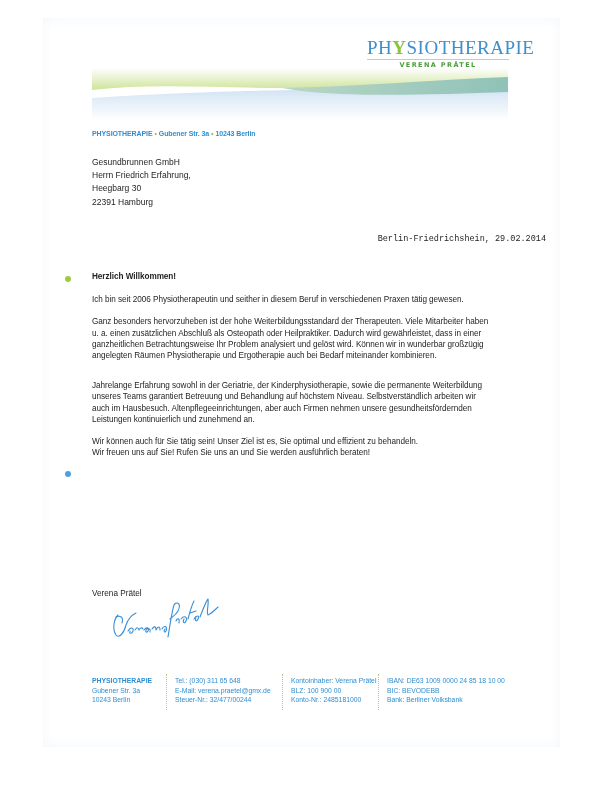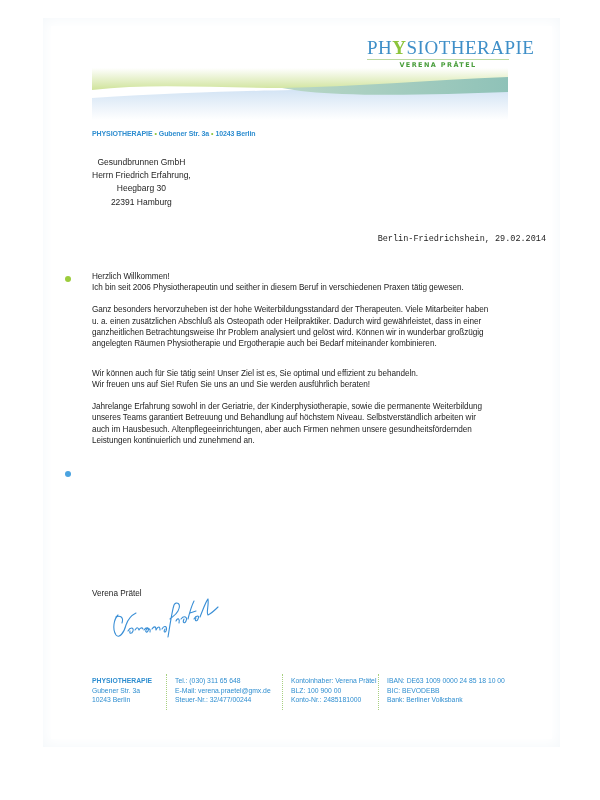--- a/index.html
+++ b/index.html
@@ -30,28 +30,28 @@
   .logo-rule { height: 1px; background: #bcd8a0; margin: 1px 0 1px 0; }
   .logo-sub {
     font-family: "DejaVu Sans", sans-serif; font-size: 6.5px; letter-spacing: 1.4px; color: #4a9e3c;
     font-weight: bold; line-height: 9px;
   }
   .sender-line {
     position: absolute; left: 92px; top: 130px; font-size: 7px; color: #2f8ed0; font-weight: bold; white-space: nowrap;
     letter-spacing: -0.1px;
   }
   .sender-line .sep { color: #8cc43c; font-weight: bold; padding: 0 2px; }
-  .recipient { position: absolute; left: 92px; top: 156px; font-size: 8.5px; line-height: 13.2px; text-align: center; }
+  .recipient { position: absolute; left: 92px; top: 156px; font-size: 8.5px; line-height: 13.2px; }
   .date { position: absolute; right: 54px; top: 234px; font-size: 8.5px; white-space: nowrap; font-family: Liberation Mono, monospace; }
   .bullet { position: absolute; width: 6px; height: 6px; border-radius: 50%; }
   .bullet.green { left: 65px; top: 276px; background: #9ccc3c; }
   .bullet.blue { left: 65px; top: 471px; background: #4aa3e0; }
   .body-text { position: absolute; left: 92px; top: 271px; width: 430px; font-size: 8.2px; line-height: 11.4px; }
   .body-text p { margin: 0 0 10.4px 0; letter-spacing: -0.05px; }
-  .body-text .greeting { font-weight: normal; margin-bottom: 0; }
+  .body-text .greeting { font-weight: bold; margin-bottom: 12px; }
   .signature-name { position: absolute; left: 92px; top: 589px; font-size: 8.2px; }
   .signature { position: absolute; left: 110px; top: 597px; width: 110px; height: 50px; }
   .footer { position: absolute; left: 92px; top: 676px; width: 440px; height: 40px; }
   .fcol { position: absolute; top: 0; font-size: 6.8px; line-height: 9.6px; color: #2f8ed0; white-space: nowrap; }
   .fcol.c1 { left: 0; }
   .fcol.c2 { left: 83px; }
   .fcol.c3 { left: 199px; }
   .fcol.c4 { left: 295px; }
   .fcol.c1 .t { font-weight: bold; }
   .fdiv { position: absolute; top: -2px; height: 36px; border-left: 1px dotted #a8d080; }
@@ -106,22 +106,22 @@
 
 <div class="date">Berlin-Friedrichshein, 29.02.2014</div>
 
 <div class="bullet green"></div>
 <div class="bullet blue"></div>
 
 <div class="body-text">
   <p class="greeting">Herzlich Willkommen!</p>
   <p>Ich bin seit 2006 Physiotherapeutin und seither in diesem Beruf in verschiedenen Praxen tätig gewesen.</p>
   <p style="width:400px; margin-bottom:18px">Ganz besonders hervorzuheben ist der hohe Weiterbildungsstandard der Therapeuten. Viele Mitarbeiter haben u. a. einen zusätzlichen Abschluß als Osteopath oder Heilpraktiker. Dadurch wird gewährleistet, dass in einer ganzheitlichen Betrachtungsweise Ihr Problem analysiert und gelöst wird. Können wir in wunderbar großzügig angelegten Räumen Physiotherapie und Ergotherapie auch bei Bedarf miteinander kombinieren.</p>
+  <p style="width:395px">Jahrelange Erfahrung sowohl in der Geriatrie, der Kinderphysiotherapie, sowie die permanente Weiterbildung unseres Teams garantiert Betreuung und Behandlung auf höchstem Niveau. Selbstverständlich arbeiten wir auch im Hausbesuch. Altenpflegeeinrichtungen, aber auch Firmen nehmen unsere gesundheitsfördernden Leistungen kontinuierlich und zunehmend an.</p>
   <p style="width:340px">Wir können auch für Sie tätig sein! Unser Ziel ist es, Sie optimal und effizient zu behandeln. Wir freuen uns auf Sie! Rufen Sie uns an und Sie werden ausführlich beraten!</p>
-  <p style="width:395px">Jahrelange Erfahrung sowohl in der Geriatrie, der Kinderphysiotherapie, sowie die permanente Weiterbildung unseres Teams garantiert Betreuung und Behandlung auf höchstem Niveau. Selbstverständlich arbeiten wir auch im Hausbesuch. Altenpflegeeinrichtungen, aber auch Firmen nehmen unsere gesundheitsfördernden Leistungen kontinuierlich und zunehmend an.</p>
 </div>
 
 <div class="signature-name">Verena Prätel</div>
 
 <svg class="signature" viewBox="0 0 110 50">
   <g fill="none" stroke="#3a8fd6" stroke-width="1.1" stroke-linecap="round" stroke-linejoin="round">
     <path d="M8,18 C4,22 2,32 6,38 C9,42 14,36 16,28 C18,22 22,18 26,16"></path>
     <path d="M6,20 C10,18 14,20 12,26"></path>
     <path d="M18,34 C20,30 24,30 23,34 C22,37 19,37 20,34"></path>
     <path d="M25,33 C27,30 28,30 29,33 C30,31 32,30 33,32"></path>

